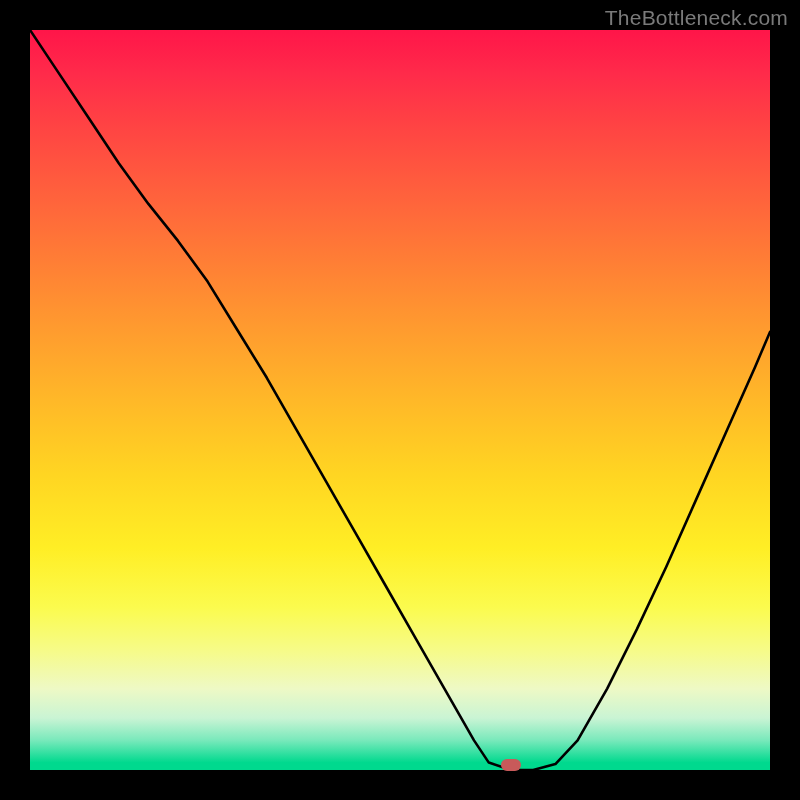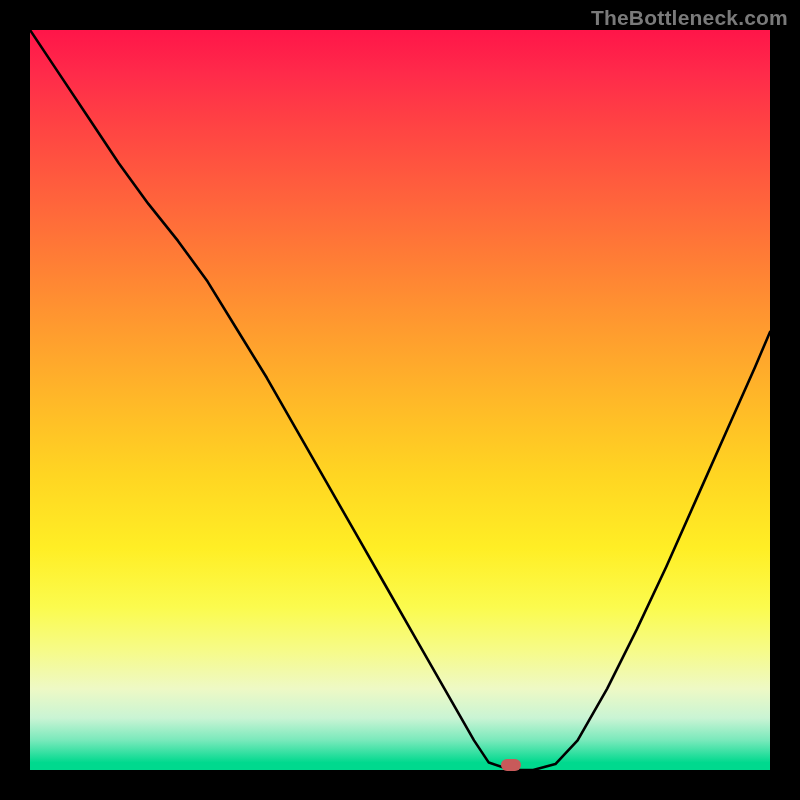--- a/index.html
+++ b/index.html
@@ -45,21 +45,21 @@
       #00d98e 99%,
       #00d98e 100%
     );
   }
   .watermark {
     position: absolute;
     top: 6px;
     right: 12px;
     color: #7a7a7a;
     font-size: 21px;
-    font-weight: 700;
+    font-weight: 400;
     letter-spacing: 0.2px;
   }
   svg.curve {
     position: absolute;
     left: 0;
     top: 0;
     width: 740px;
     height: 740px;
   }
   .marker {

